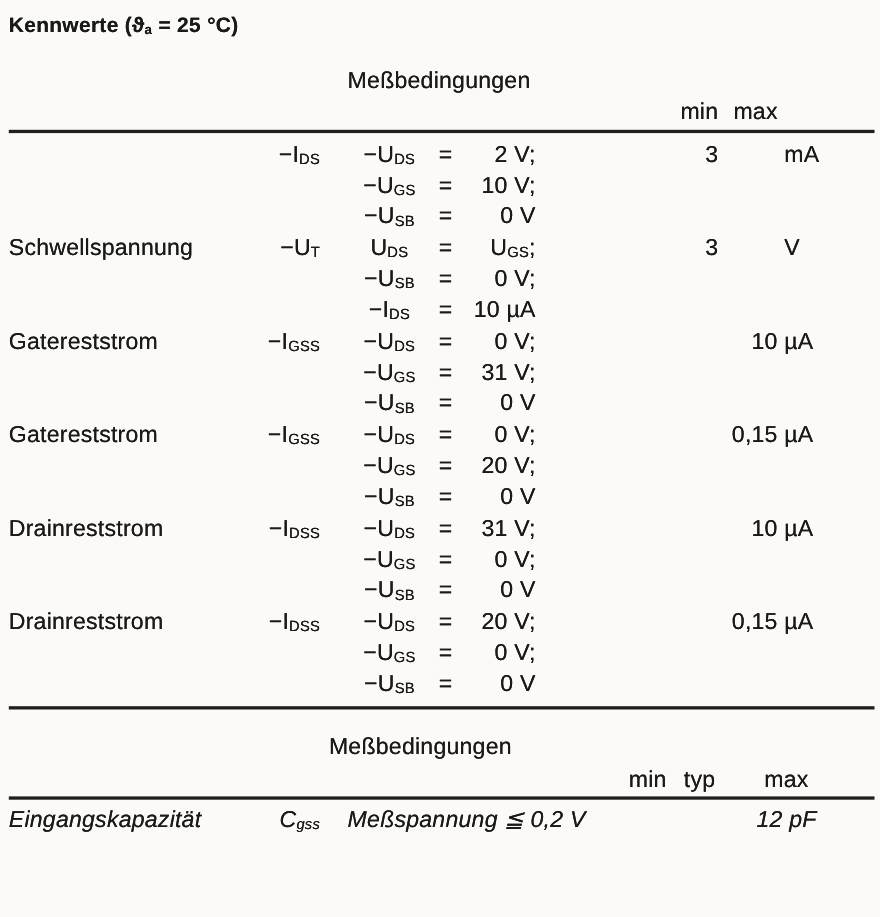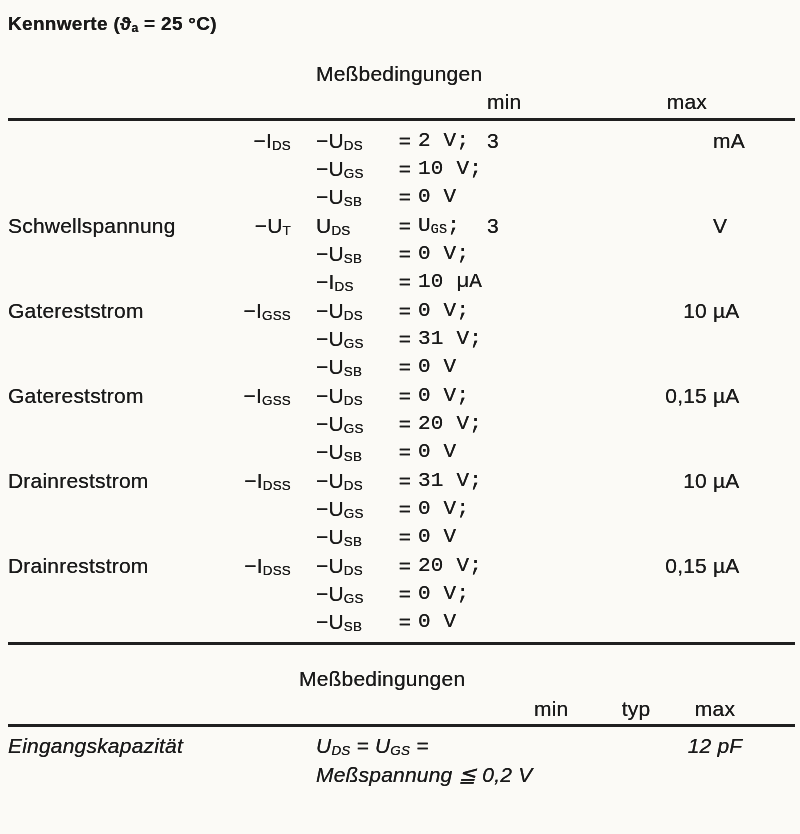--- a/index.html
+++ b/index.html
@@ -28,43 +28,43 @@
   }
 
   
   .g1 { display: grid; grid-template-columns: 217px 74px 188px 166px 60px 72px; }
   
   .g2 { display: grid; grid-template-columns: 217px 74px 235px 72px 60px 98px; }
 
   .cell-name   { grid-column: 1; }
   .cell-sym    { grid-column: 2; text-align: right; padding-right: 8px; }
   .cell-cond   { grid-column: 3; padding-left: 17px; }
-  .cell-min    { grid-column: 4; text-align: left; }
+  .cell-min    { grid-column: 4; text-align: right; }
   .cell-typ    { grid-column: 5; text-align: center; }
   .cell-max1   { grid-column: 5; text-align: right; padding-right: 6px; }
   .cell-unit   { grid-column: 6; }
   .cell-max2   { grid-column: 6; text-align: center; }
 
   .hdr-cond-line { margin-bottom: 0; line-height: 29px; margin-top: 19px; }
   .hdr-cols      { line-height: 27px; }
 
   .rule {
     border: 0; height: 3px; background: #1f1f1f;
     margin: 0; width: 787px;
   }
   .rule-top { margin-top: 3px; }
   .rule-mid { margin-top: 6px; }
 
   #table1-rows { padding-top: 6px; }
   .t-row { margin-bottom: 1px; }
 
   .cline { display: grid; grid-template-columns: 76px 26px 69px; }
-  .c-lhs { text-align: left; }
+  .c-lhs { text-align: center; }
   .c-eq  { text-align: center; }
-  .c-val { text-align: left; font-family: Liberation Mono, monospace; }
+  .c-val { text-align: right; }
 
   .t2-head { margin-top: 5px; }
   .t2-head .hdr-cond-line { line-height: 30px; }
   .t2-head .hdr-cols { line-height: 30px; }
   #table2-rows { padding-top: 5px; }
   #table2-rows .t-row { line-height: 28.5px; font-style: italic; }
 
   [data-interactable="false"] { cursor: default; }
 </style>
 </head>
@@ -246,22 +246,22 @@
       <div class="cell-typ" data-interactable="false">typ</div>
       <div class="cell-max2" data-interactable="false">max</div>
     </div>
   </div>
 
   <hr class="rule" data-interactable="false">
 
   <div id="table2-rows" data-interactable="false">
   <div class="g2 t-row" data-interactable="false">
     <div class="cell-name" data-interactable="false">Eingangskapazität</div>
-    <div class="cell-cond" data-interactable="false">
-          <div data-interactable="false">U<sub>DS</sub> = U<sub>GS</sub> =</div>
+    <div class="cell-sym" data-interactable="false">C<sub>gss</sub></div>
+    <div class="cell-cond" data-interactable="false">
           <div data-interactable="false">Meßspannung ≦ 0,2 V</div>
         </div>
     <div class="cell-min" data-interactable="false"></div>
     <div class="cell-typ" data-interactable="false"></div>
     <div class="cell-max2" data-interactable="false">12 pF</div>
   </div>
 </div>
 
 </div>
 

